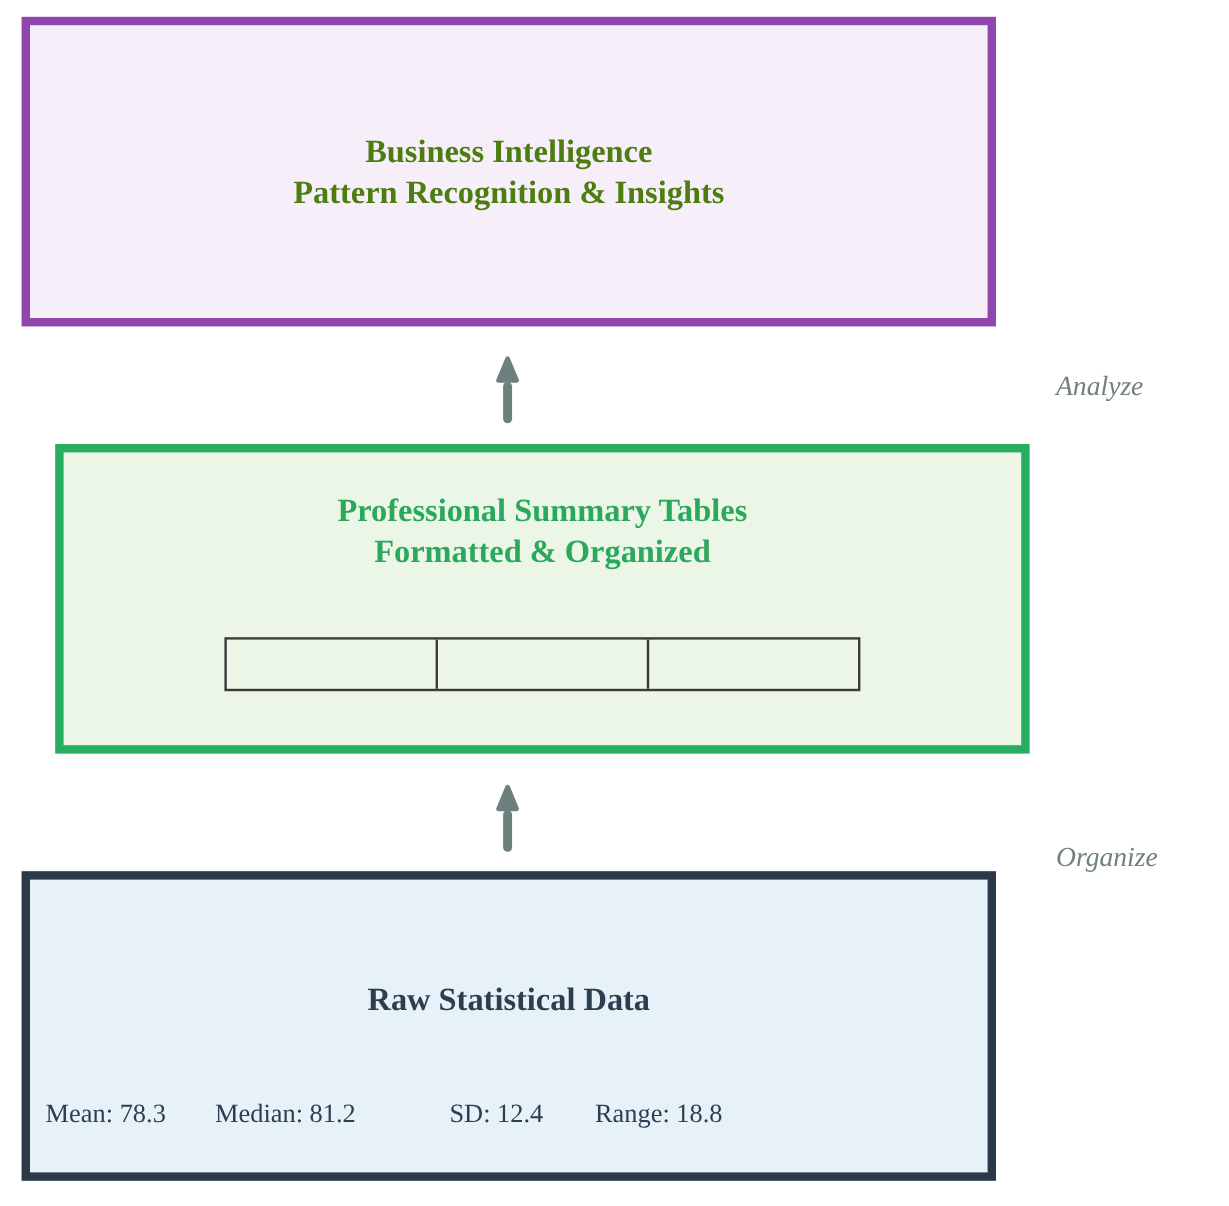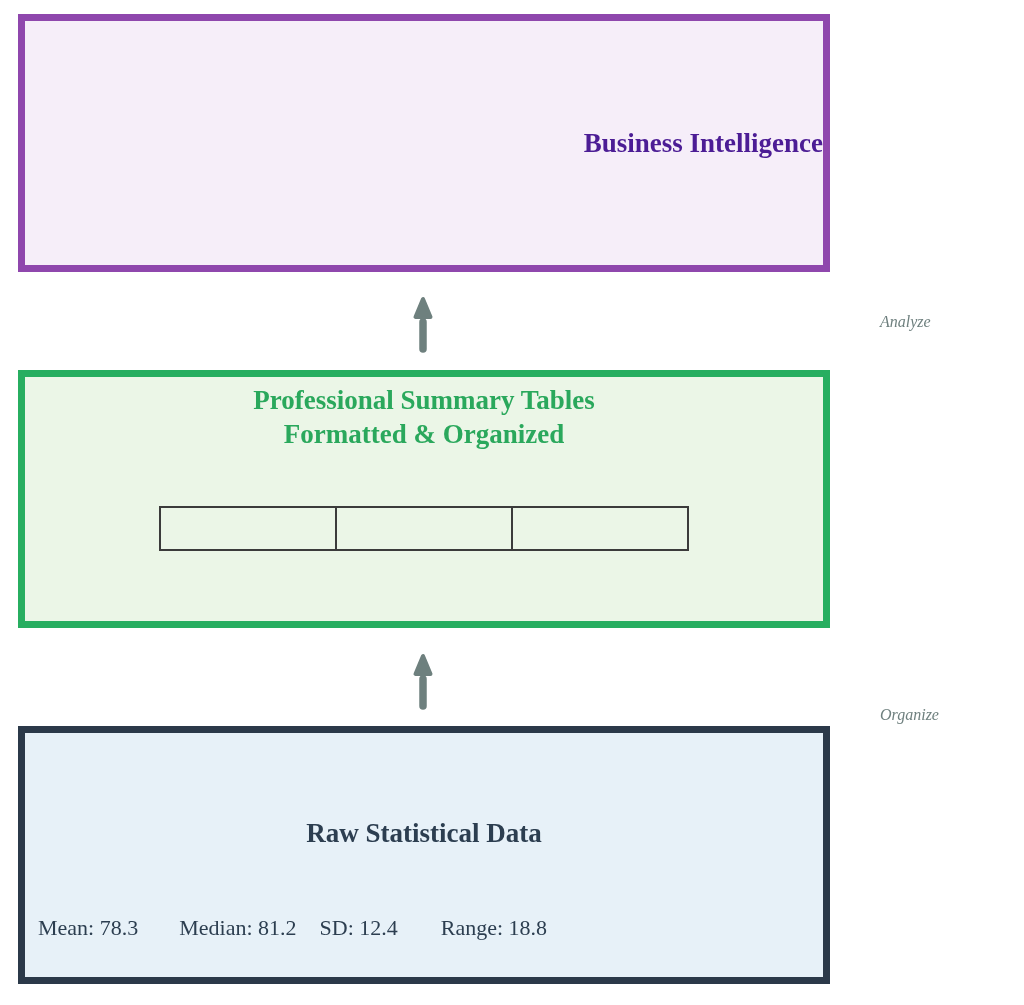--- a/index.html
+++ b/index.html
@@ -20,21 +20,21 @@
     left: 18px;
     width: 812px;
     height: 258px;
     box-sizing: border-box;
     border: 7px solid #888888;
     display: flex;
     flex-direction: column;
     align-items: center;
   }
   .box-top    { top: 14px;  justify-content: center; }
-  .box-mid    { top: 370px; padding-top: 6px; }
+  .box-mid    { top: 370px; padding-top: 31px; margin-left: 28px; }
   .box-bottom { top: 726px; padding-top: 83px; gap: 48px; }
 
   .box-title {
     text-align: center;
     font-weight: bold;
     font-size: 27px;
     line-height: 34px;
   }
   .mini-table {
     margin-top: 55px;
@@ -56,54 +56,55 @@
     width: 100%;
     box-sizing: border-box;
     padding-left: 13px;
     display: flex;
     align-items: flex-end;
     font-size: 22px;
     line-height: 28px;
     font-weight: normal;
   }
   .stats-row .stat-g1 { margin-right: 41px; }
-  .stats-row .stat-g2 { margin-right: 23px; }
+  .stats-row .stat-g2 { margin-right: 78px; }
   .stats-row .stat-g3 { margin-right: 43px; }
 
   .arrow {
     position: absolute;
     left: 412px;
     width: 22px;
     height: 58px;
     color: #6e807e;
   }
   .arrow-1 { top: 296px; }
   .arrow-2 { top: 653px; }
   .arrow svg { display: block; width: 100%; height: 100%; }
 
   .flow-label {
     position: absolute;
     left: 880px;
     font-style: italic;
-    font-size: 16px;
+    font-size: 23px;
     line-height: 30px;
     color: #6f807f;
     white-space: nowrap;
   }
   .label-analyze  { top: 307px; }
   .label-organize { top: 700px; }
 </style>
 </head>
 <body>
 
 <div class="canvas">
 
-  <section class="layer-box box-top" style="border-color: rgb(143, 71, 173); background: rgb(246, 238, 249); color: #4c1d95; align-items: flex-end;">
+  <section class="layer-box box-top" style="border-color: rgb(143, 71, 173); background: rgb(246, 238, 249); color: #4d7c0f;">
     <div class="box-title">
       <div>Business Intelligence</div>
+      <div>Pattern Recognition &amp; Insights</div>
     </div>
   </section>
 
   <div class="arrow arrow-1" style="color: rgb(110, 128, 126);">
     <svg viewBox="0 0 22 58" xmlns="http://www.w3.org/2000/svg">
       <line x1="11" y1="53" x2="11" y2="26" stroke="currentColor" stroke-width="7.5" stroke-linecap="round"></line>
       <path d="M11 3 L3.5 21 L18.5 21 Z" fill="currentColor" stroke="currentColor" stroke-width="4" stroke-linejoin="round"></path>
     </svg>
   </div>
   <div class="flow-label label-analyze" style="color: rgb(111, 128, 127);">Analyze</div>

